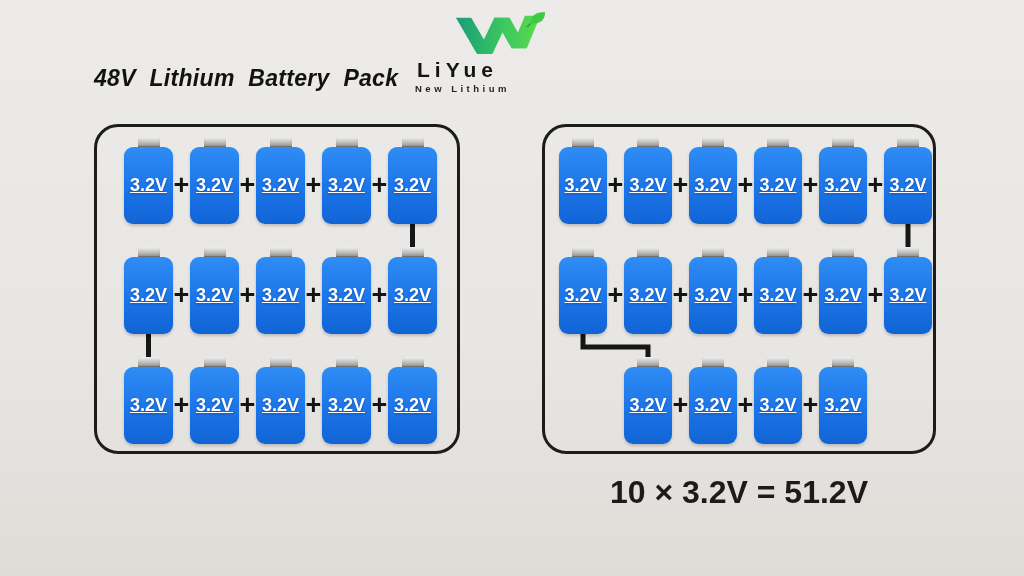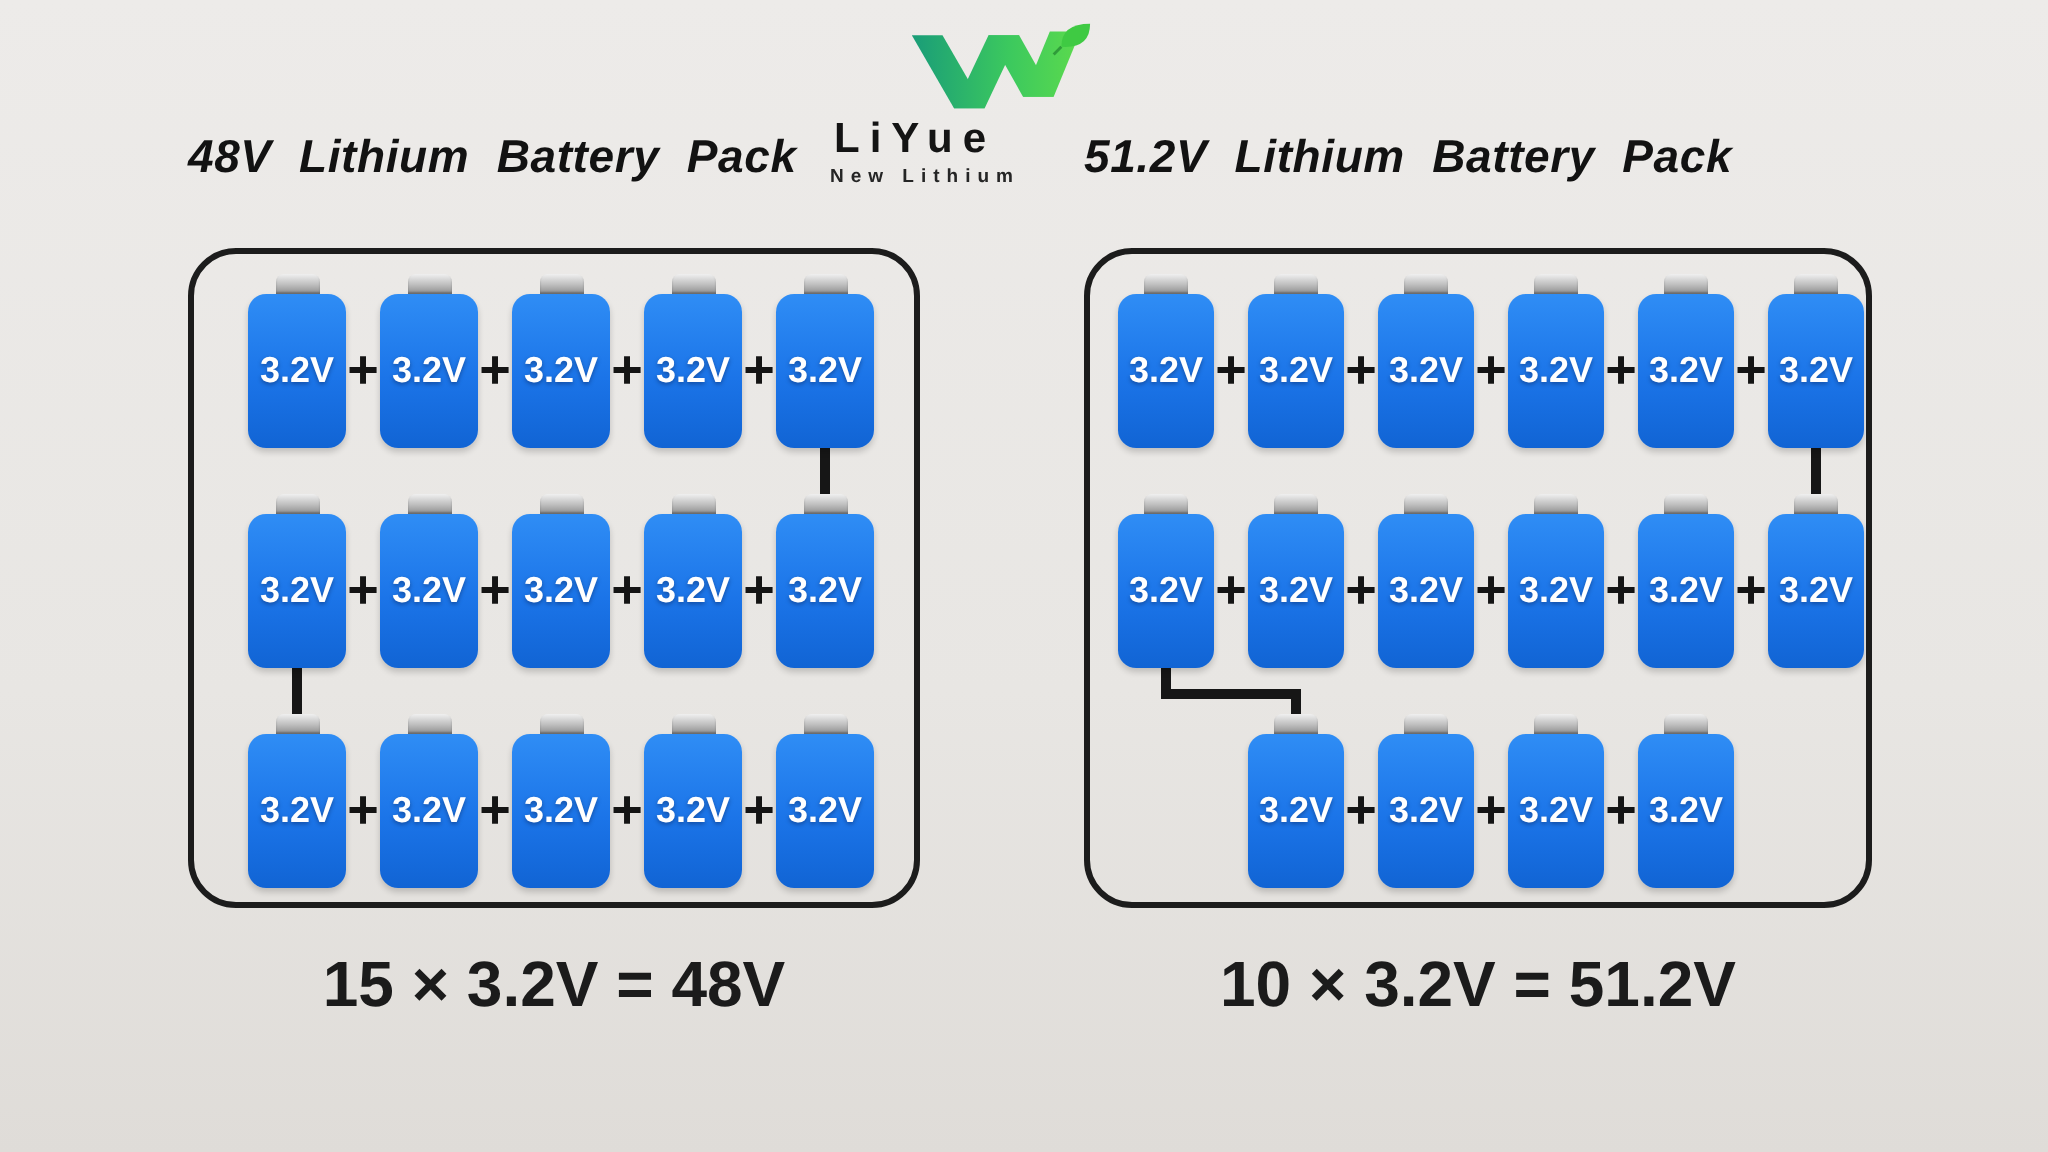--- a/index.html
+++ b/index.html
@@ -36,20 +36,21 @@
     border-radius:4px 4px 0 0;
     box-shadow:inset 0 -1px 1px rgba(0,0,0,.25);
   }
   .cell-body {
     width:100%; height:77px; border-radius:9px;
     background:linear-gradient(180deg,#2f8df5 0%, #1b74e8 55%, #1164d4 100%);
     color:#fff; font-weight:bold; font-size:18px;
     display:flex; align-items:center; justify-content:center;
     text-shadow:0 1px 2px rgba(0,0,30,.35);
     box-shadow:0 2px 3px rgba(0,0,0,.18);
+    text-decoration:underline;
   }
   .plus {
     display:flex; justify-content:center; align-items:flex-start;
     padding-top:35px; font-size:27px; line-height:27px; font-weight:bold; color:#141414;
   }
 
   
   .formula { position:absolute; top:474px; text-align:center; font-size:32px; font-weight:bold; color:#1b1b1b; }
   .formula-left  { left:94px;  width:366px; }
   .formula-right { left:542px; width:394px; }
@@ -73,21 +74,20 @@
       <polygon points="44,8 60,8 78,40 62,40" fill="url(#lg)"></polygon>
       <polygon points="62,40 78,40 92,6 76,6" fill="url(#lg)"></polygon>
       <path d="M82,14 Q82,2 97,2 Q97,15 82,14 Z" fill="#3fca43"></path>
       <path d="M82,14 L78,18" stroke="#2f9c3a" stroke-width="1.5" fill="none"></path>
     </svg>
     <div class="brand">LiYue</div>
     <div class="brand-sub">New Lithium</div>
   </div>
 
   <div class="title title-left">48V Lithium Battery Pack</div>
-  <div class="title title-right">51.2V Lithium Battery Pack</div>
 
   <div class="pack-box pack-left">
     <svg class="links" width="360" height="324">
         <polyline points="315.5,95 315.5,124" fill="none" stroke="#161616" stroke-width="5"></polyline>
         <polyline points="51.5,205 51.5,234" fill="none" stroke="#161616" stroke-width="5"></polyline>
       </svg>
   <div class="cell-row" style="left: 27px; top: 10px;">
         <div class="cell" style="width: 49px;">
           <div class="cap"></div>
           <div class="cell-body">3.2V</div>
@@ -250,16 +250,15 @@
           <div class="cell-body">3.2V</div>
         </div>
         <div class="plus" style="width: 17px;">+</div>
         <div class="cell" style="width: 48px;">
           <div class="cap"></div>
           <div class="cell-body">3.2V</div>
         </div>
       </div>
     </div>
 
-  <div class="formula formula-left">15 × 3.2V = 48V</div>
   <div class="formula formula-right">10 × 3.2V = 51.2V</div>
 
 </div>
 
 </body></html>

